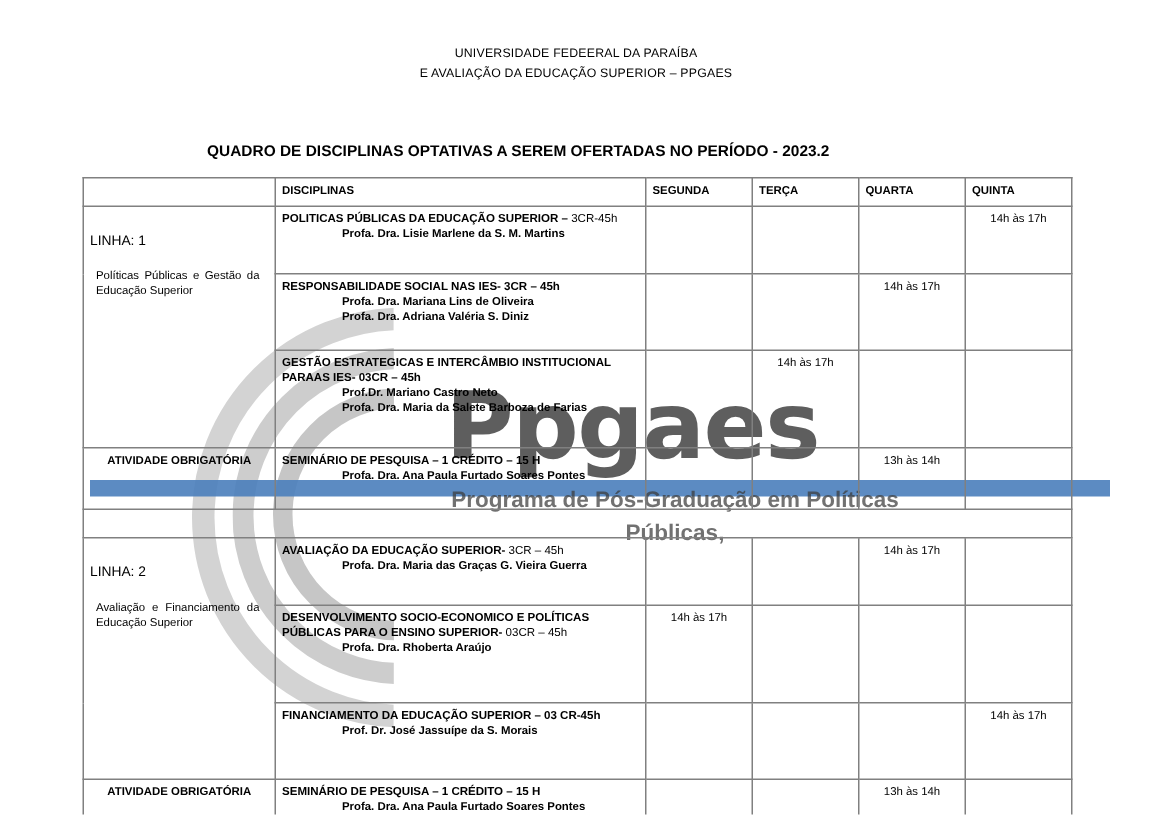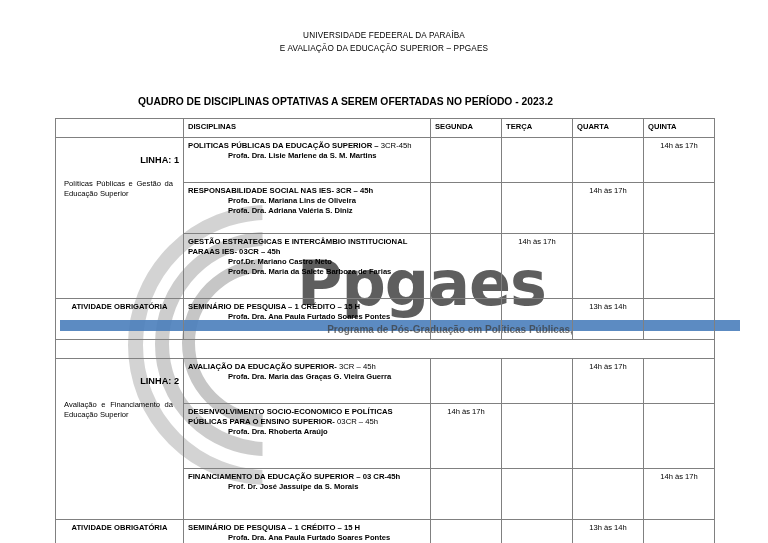--- a/index.html
+++ b/index.html
@@ -75,21 +75,21 @@
     left: 60px; top: 320px;
     width: 680px; height: 11px;
     background: #4a7ebb;
     opacity: .9;
   }
   #wm-tagline {
     position: absolute;
     left: 300px; top: 323px;
     width: 300px;
     text-align: center;
-    font-size: 10px;
+    font-size: 15px;
     font-weight: bold;
     color: #3b3b3b;
     opacity: .72;
     line-height: 1.45;
   }
 
   
   #doc-header {
     position: absolute;
     left: 0; top: 30px;
@@ -142,22 +142,22 @@
   }
   th.hdr-blank { background: #ffffff; border-left: 2px solid #3d6ea8; }
 
   
   td.linha-cell {
     vertical-align: top;
     padding: 0;
     border-left: 2px solid #3d6ea8;
   }
   .linha-title {
-    text-align: right;
-    font-weight: bold;
+    text-align: left;
+    font-weight: normal;
     font-size: 9.2px;
     margin-top: 14px;
   }
   .linha-desc {
     margin-top: 14px;
     padding: 0 6px 0 4px;
     font-size: 7.6px;
     text-align: justify;
     line-height: 1.3;
   }

